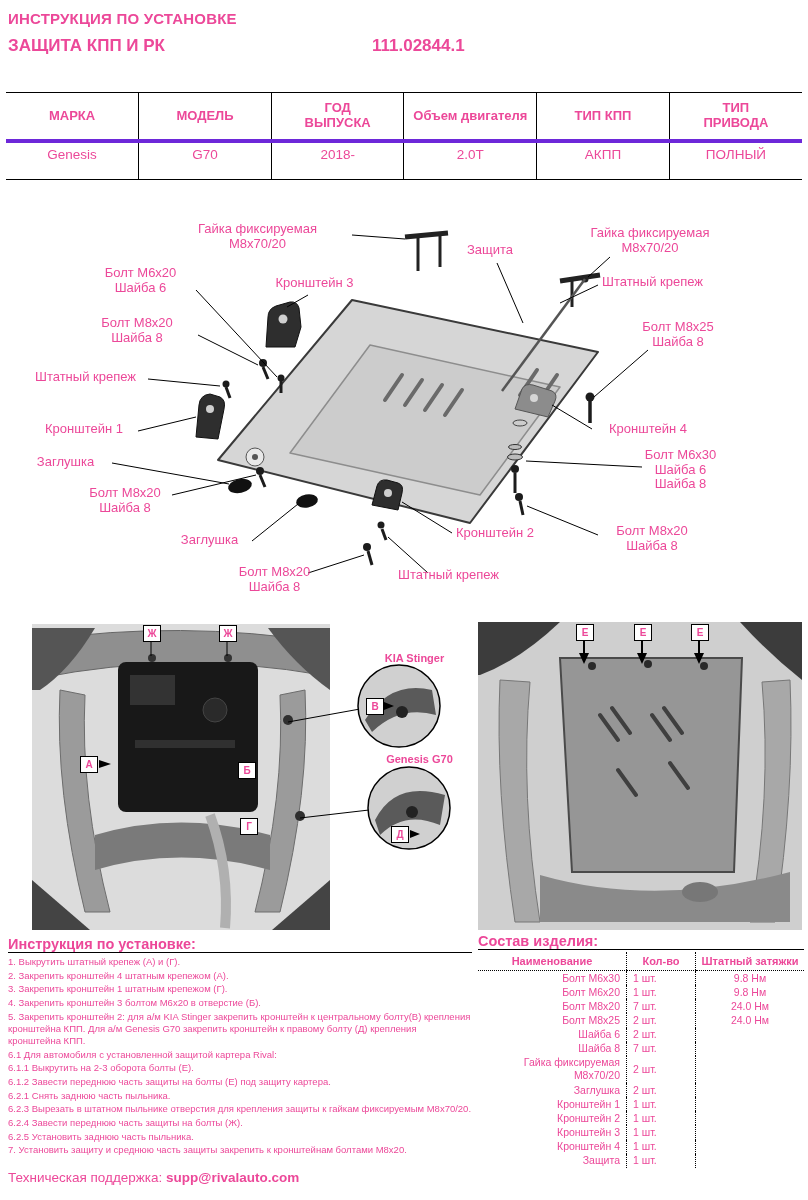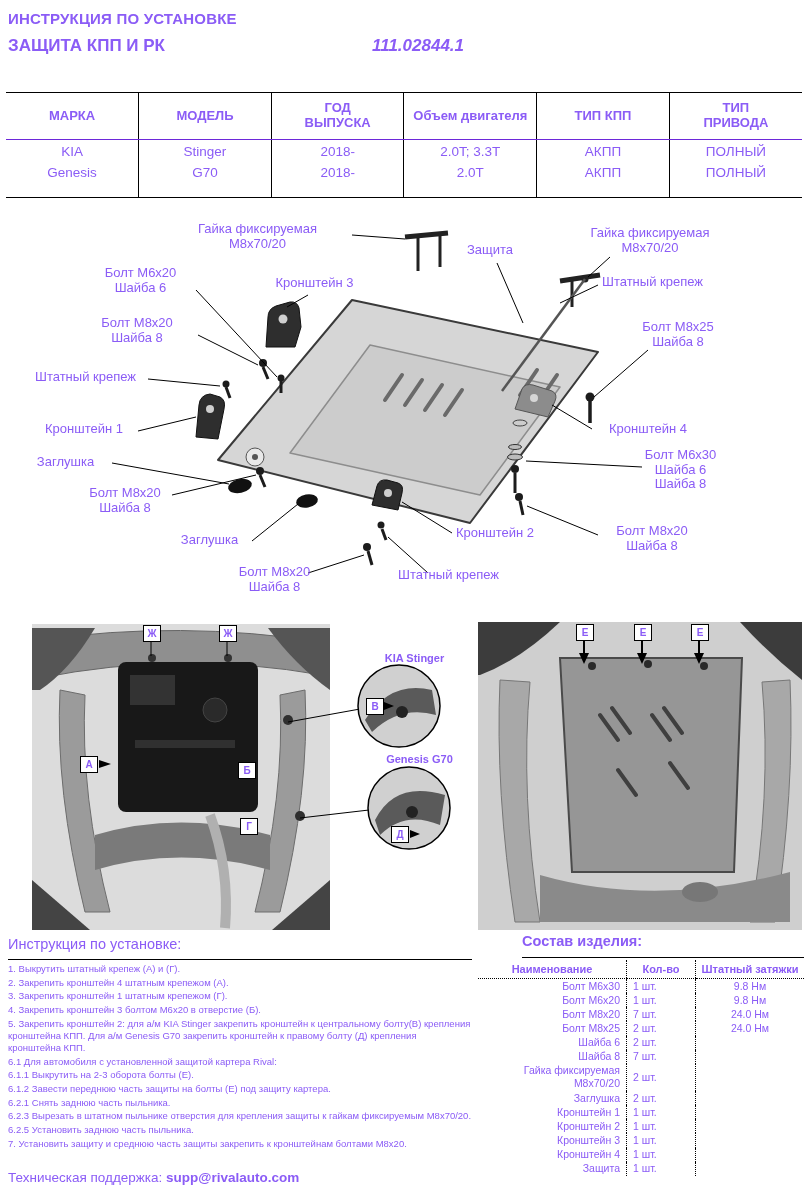--- a/index.html
+++ b/index.html
@@ -1,33 +1,33 @@
 <!DOCTYPE html>
 <html><head>
 <meta charset="utf-8">
 <style>
   html,body { margin:0; padding:0; background:#e9e9e9; }
   .page {
     position:relative; width:808px; height:1200px; margin:0 auto;
-    background:#fff; color:#8b5cf6;
+    background:#fff; color:#ec4899;
     font-family:"Liberation Sans", sans-serif;
     overflow:hidden;
   }
   
   .doc-type { position:absolute; left:8px; top:10px; font-size:15px; font-weight:bold; letter-spacing:.2px; }
   .doc-title { position:absolute; left:8px; top:36px; font-size:17px; font-weight:bold; }
-  .part-number { position:absolute; left:372px; top:36px; font-size:17px; font-weight:bold;font-style:italic; }
+  .part-number { position:absolute; left:372px; top:36px; font-size:17px; font-weight:bold; }
 
   
   .fitment { position:absolute; left:6px; top:92px; width:796px; }
   .fitment table { width:100%; border-collapse:collapse; table-layout:fixed; }
   .fitment th {
     font-size:13px; font-weight:bold; text-align:center; vertical-align:middle;
     height:42px; white-space:pre-line; line-height:1.15;
-    border-top:1px solid #000; border-bottom:1px solid #6d28d9; padding:2px;
+    border-top:1px solid #000; border-bottom:4px solid #6d28d9; padding:2px;
   }
   .fitment td { font-size:13.5px; text-align:center; vertical-align:top; padding:4px 2px 1px; line-height:1.2; }
   .fitment th:not(:first-child), .fitment td:not(:first-child) { border-left:1px solid #000; }
   .fitment tbody tr:last-child td { padding-bottom:16px; border-bottom:1px solid #000; }
 
   
   .diagram { position:absolute; left:0; top:195px; width:808px; height:425px; }
   .diagram svg { position:absolute; left:0; top:0; }
   .dlabel { position:absolute; font-size:13px; line-height:1.12; white-space:pre-line; text-align:center; }
   .dlabel.left { text-align:left; }
@@ -36,27 +36,27 @@
   .photos { position:absolute; left:0; top:620px; width:808px; height:315px; }
   .photos svg { position:absolute; left:0; top:0; }
   .marker {
     position:absolute; width:16px; height:15px; border:1px solid #000; background:#fff;
     font-size:10px; font-weight:bold; line-height:15px; text-align:center;
   }
   .photo-callout-label { position:absolute; font-size:11px; font-weight:bold; }
 
   
   .instructions { position:absolute; left:8px; top:936px; width:464px; }
-  .instructions .sec-title { font-size:14.5px; font-weight:normal; border-bottom:1.5px solid #000; padding-bottom:7px; margin-bottom:3px; }
+  .instructions .sec-title { font-size:14.5px; font-weight:bold; border-bottom:1.5px solid #000; padding-bottom:0; margin-bottom:3px; }
   .step { font-size:9.5px; line-height:1.28; margin:1.5px 0; }
   .step.bold { font-weight:normal; }
 
   
   .parts { position:absolute; left:478px; top:933px; width:326px; }
-  .parts .sec-title { font-size:14.5px; font-weight:bold; border-bottom:1.5px solid #000; padding-bottom:8px; margin-bottom:2px;margin-left:44px; }
+  .parts .sec-title { font-size:14.5px; font-weight:bold; border-bottom:1.5px solid #000; padding-bottom:0; margin-bottom:2px; }
   .parts table { width:100%; border-collapse:collapse; }
   .parts th { font-size:11px; font-weight:bold; text-align:center; padding:3px 2px; border-bottom:1px dotted #000; }
   .parts th:not(:first-child) { border-left:1px dotted #000; }
   .parts td { font-size:10.5px; padding:0.5px 6px; line-height:1.25; }
   .parts td.pname { text-align:right; }
   .parts td.pqty { width:56px; border-left:1px dotted #000; }
   .parts td.ptorq { text-align:center; width:96px; border-left:1px dotted #000; }
 
   
   .footer-1 { position:absolute; left:8px; top:1150px; font-size:13.5px; }
@@ -80,28 +80,20 @@
           <th>МОДЕЛЬ</th>
           <th>ГОД
 ВЫПУСКА</th>
           <th>Объем двигателя</th>
           <th>ТИП КПП</th>
           <th>ТИП
 ПРИВОДА</th>
         </tr>
       </thead>
       <tbody>
-        <tr>
-          <td>KIA</td>
-          <td>Stinger</td>
-          <td>2018-</td>
-          <td>2.0T; 3.3T</td>
-          <td>АКПП</td>
-          <td>ПОЛНЫЙ</td>
-        </tr>
         <tr>
           <td>Genesis</td>
           <td>G70</td>
           <td>2018-</td>
           <td>2.0T</td>
           <td>АКПП</td>
           <td>ПОЛНЫЙ</td>
         </tr>
       </tbody>
     </table>
@@ -338,20 +330,21 @@
     <div class="step">1. Выкрутить штатный крепеж (А) и (Г).</div>
     <div class="step">2. Закрепить кронштейн 4 штатным крепежом (А).</div>
     <div class="step">3. Закрепить кронштейн 1 штатным крепежом (Г).</div>
     <div class="step">4. Закрепить кронштейн 3 болтом М6х20 в отверстие (Б).</div>
     <div class="step">5. Закрепить кронштейн 2: для а/м KIA Stinger закрепить кронштейн к центральному болту(В) крепления кронштейна КПП. Для а/м Genesis G70 закрепить кронштейн к правому болту (Д) крепления кронштейна КПП.</div>
     <div class="step bold">6.1 Для автомобиля с установленной защитой картера Rival:</div>
     <div class="step">6.1.1 Выкрутить на 2-3 оборота болты (Е).</div>
     <div class="step">6.1.2 Завести переднюю часть защиты на болты (Е) под защиту картера.</div>
     <div class="step">6.2.1 Снять заднюю часть пыльника.</div>
     <div class="step">6.2.3 Вырезать в штатном пыльнике отверстия для крепления защиты к гайкам фиксируемым М8х70/20.</div>
+    <div class="step">6.2.4 Завести переднюю часть защиты на болты (Ж).</div>
     <div class="step">6.2.5 Установить заднюю часть пыльника.</div>
     <div class="step">7. Установить защиту и среднюю часть защиты закрепить к кронштейнам болтами М8х20.</div>
 
   </div>
 
   <div class="parts">
     <div class="sec-title">Состав изделия:</div>
     <table>
       <thead>
         <tr>

